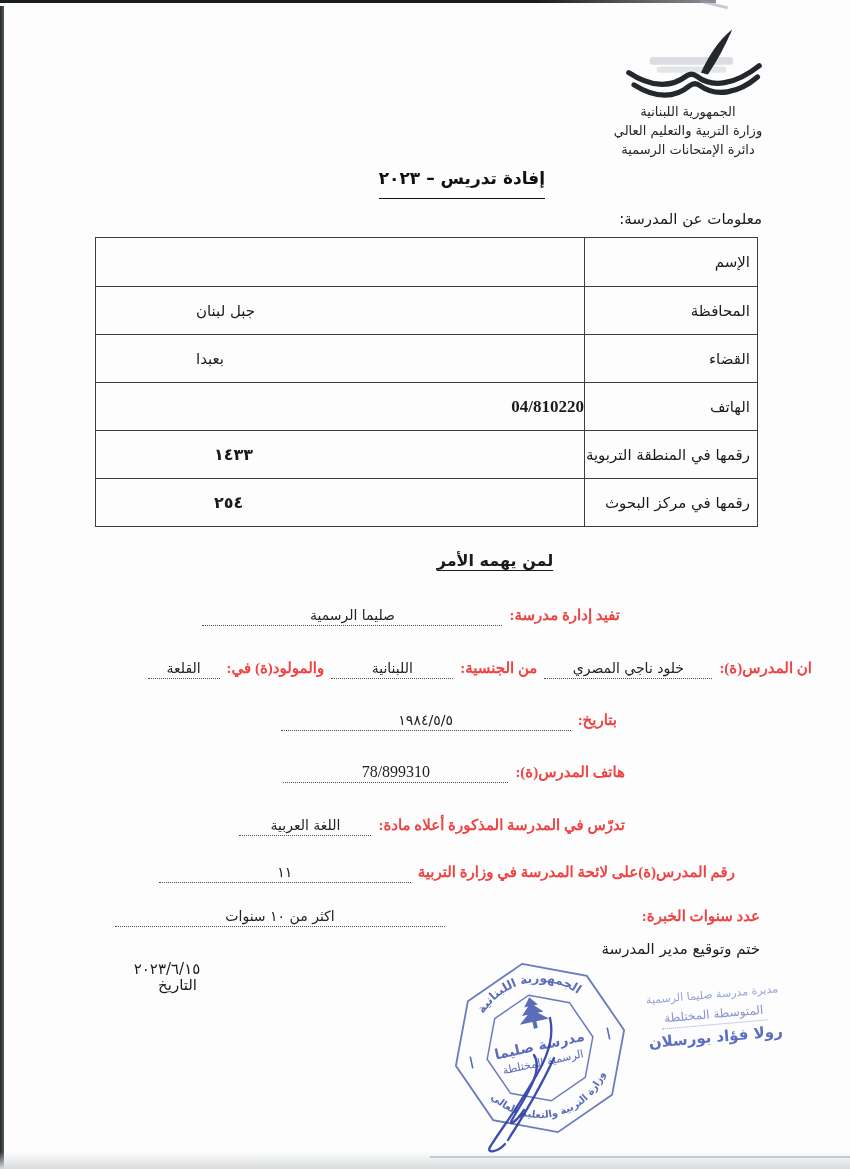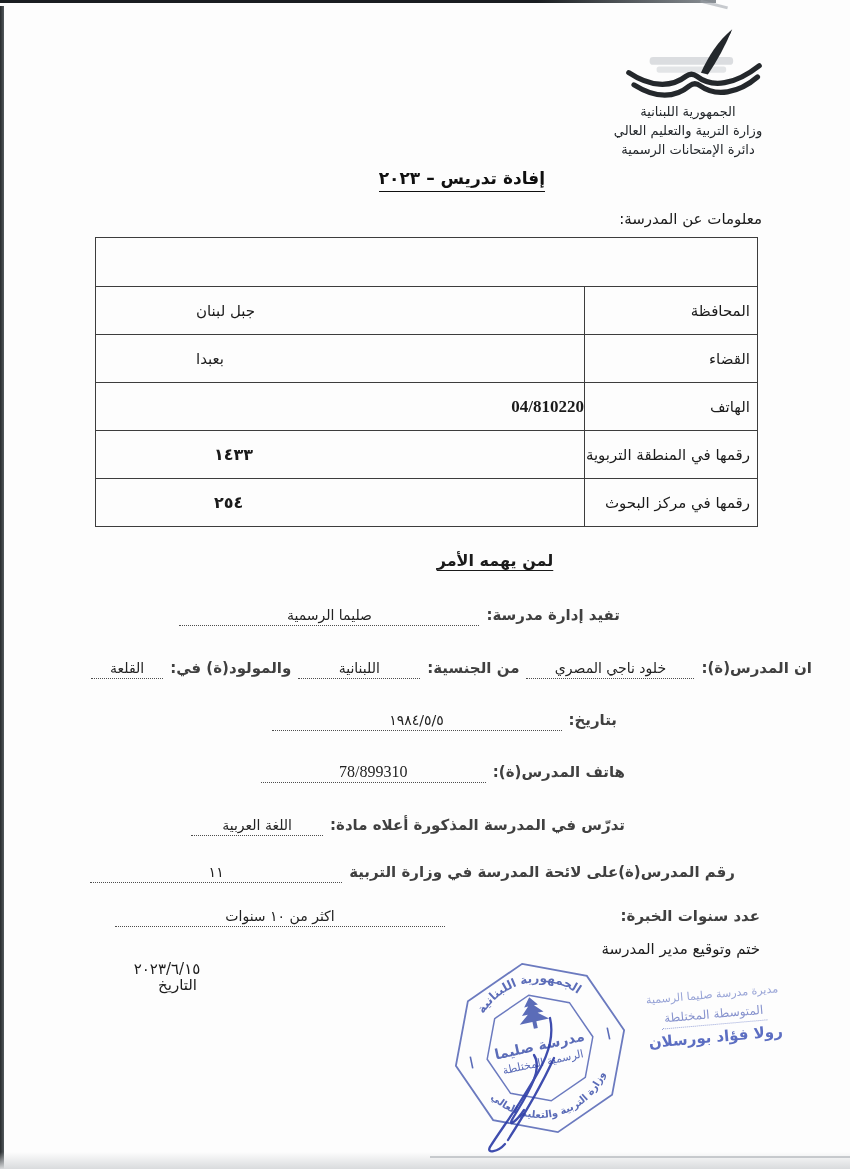--- a/index.html
+++ b/index.html
@@ -21,21 +21,21 @@
   .edge-bottom-line { position:absolute; left:430px; top:1156px; width:420px; height:2px;
     background:#b4b8bc; opacity:.7; }
 
   
   .logo { position:absolute; left:618px; top:24px; width:152px; height:80px; }
   .hdr-lines { position:absolute; left:588px; top:102px; width:200px;
     direction:rtl; text-align:center; font-size:13px; line-height:19px; color:#23272b; }
 
   .doc-title { position:absolute; right:305px; top:168px; direction:rtl;
     font-weight:700; font-size:17px; color:#101010;
-    border-bottom:1.6px solid #101010; padding-bottom:3px; }
+    border-bottom:1.6px solid #101010; padding-bottom:10px; }
   .sec1-heading { position:absolute; right:88px; top:210px; direction:rtl; font-size:15px; }
 
   
   .stable { position:absolute; left:95px; top:237px; width:663px;
     border:1px solid #3d3d3d; direction:rtl; }
   .trow { display:flex; direction:rtl; height:48px; border-top:1px solid #3d3d3d; }
   .trow:first-child { border-top:none; }
   .tlabel { width:173px; border-left:1px solid #3d3d3d; display:flex; align-items:center;
     padding-right:7px; font-size:15px; }
   .tvalue { flex:1; display:flex; align-items:center; justify-content:flex-end;
@@ -44,21 +44,21 @@
   .tvalue.num-lat { font-weight:700; font-size:17px;
     font-family:"Liberation Serif", serif; direction:ltr; padding-left:130px; }
 
   .sec2-heading { position:absolute; right:280px; top:551px; width:150px; text-align:center;
     direction:rtl; font-weight:700; font-size:16px;
     text-decoration:underline; text-underline-offset:4px; }
 
   
   .bline { position:absolute; display:flex; direction:rtl; align-items:flex-end; gap:7px;
     font-size:15px; line-height:21px; white-space:nowrap; }
-  .bl { font-weight:700; color:#404040; }
+  .bl { font-weight:700; color:#ef4444;font-family:Liberation Serif, serif; }
   .dotted { display:inline-block; text-align:center; font-size:14px; line-height:20px;
     border-bottom:1.6px dotted #4e4e4e; color:#222; }
   .serifnum { font-family:"Liberation Serif", serif; font-size:16px; direction:ltr; }
 
   .date-label { position:absolute; left:125px; top:976px; width:105px; text-align:center;
     direction:rtl; font-size:15px; }
   .date-value { position:absolute; left:113px; top:960px; width:108px; text-align:center;
     direction:rtl; font-size:15px; letter-spacing:1px; }
   .stamp-sign-label { position:absolute; right:90px; top:940px; direction:rtl; font-size:15px;margin-left:20px; }
 
@@ -98,20 +98,21 @@
     <div>وزارة التربية والتعليم العالي</div>
     <div>دائرة الإمتحانات الرسمية</div>
   </div>
 
   <div class="doc-title">إفادة تدريس – ٢٠٢٣</div>
 
   <div class="sec1-heading">معلومات عن المدرسة:</div>
 
   <div class="stable">
     <div class="trow">
+      <div class="tlabel">الإسم</div>
     </div>
     <div class="trow">
       <div class="tlabel">المحافظة</div>
       <div class="tvalue">جبل لبنان</div>
     </div>
     <div class="trow">
       <div class="tlabel">القضاء</div>
       <div class="tvalue">بعبدا</div>
     </div>
     <div class="trow">

